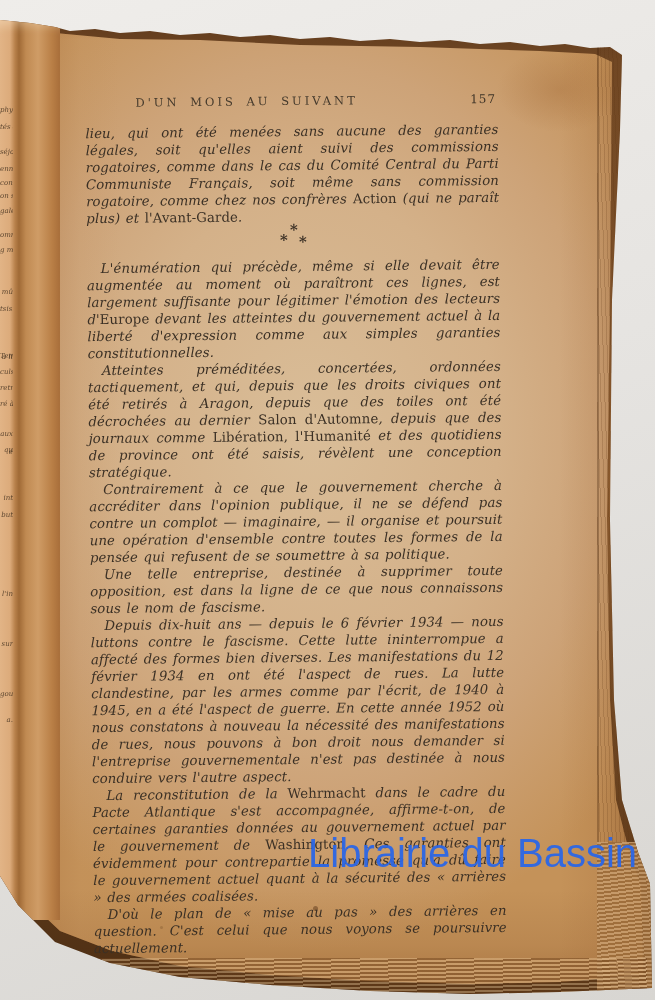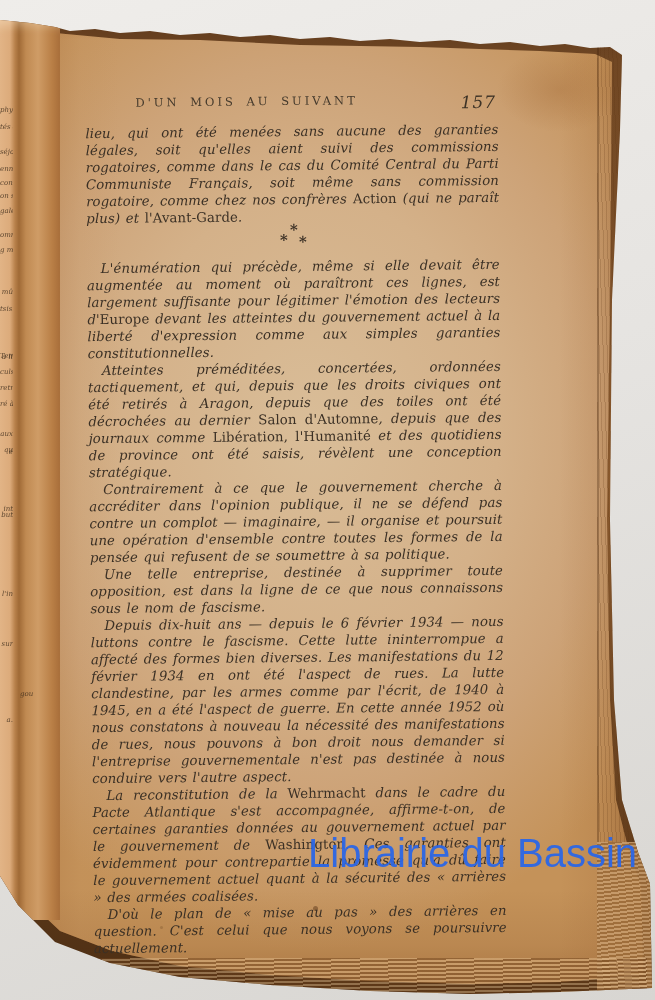--- a/index.html
+++ b/index.html
@@ -69,21 +69,21 @@
   .page-content{
     position:absolute;left:85px;top:94px;width:413px;
     transform:rotate(-0.6deg);transform-origin:50% 0;
     color:#3b3025;
   }
   .page-head{position:relative;height:16px;font-style:normal;}
   .running-title{
     display:block;text-align:center;font-size:11.5px;letter-spacing:3px;word-spacing:4px;
     color:#453a2c;padding-right:90px;
   }
-  .page-number{position:absolute;right:2px;top:0;font-size:17px;letter-spacing:1px;color:#3e3326;font-style:italic;}
+  .page-number{position:absolute;right:2px;top:0;font-size:12px;letter-spacing:1px;color:#3e3326;}
   .page-body{margin-top:13px;font-style:italic;font-size:13.3px;line-height:17px;
     text-align:justify;letter-spacing:.1px;word-spacing:1.2px;}
   .para{margin:0;text-indent:14px;}
   .para.noindent{text-indent:0;}
   .roman{font-style:normal;}
   .asterism{position:relative;height:33px;}
   .ast{position:absolute;font-style:normal;font-size:15px;font-weight:bold;color:#3b3025;}
   .ast0{left:calc(50% - 3px);top:-3px;}
   .ast1{left:calc(50% - 13px);top:7px;}
   .ast2{left:calc(50% + 6px);top:9px;}
@@ -115,25 +115,25 @@
         <span class="frag" style="top: 288px;">mû</span>
         <span class="frag" style="top: 305px;">tsis.</span>
         <span class="frag" style="top: 353px;">à li</span>
         <span class="frag" style="top: 352px;">Tem</span>
         <span class="frag" style="top: 368px; text-align: center;">culs</span>
         <span class="frag" style="top: 384px;">retre</span>
         <span class="frag" style="top: 400px;">ré à</span>
         <span class="frag" style="top: 430px;">aux</span>
         <span class="frag" style="top: 448px;">é</span>
         <span class="frag" style="top: 446px; text-align: right;">qu</span>
-        <span class="frag" style="top: 505px;">int</span>
+        <span class="frag" style="top: 494px;">int</span>
         <span class="frag" style="top: 511px;">but</span>
         <span class="frag" style="top: 590px;">l'in</span>
         <span class="frag" style="top: 640px; text-align: right;">sur</span>
-        <span class="frag" style="top: 690px; padding-left: 20px;">gou</span>
+        <span class="frag" style="top: 690px;">gou</span>
         <span class="frag" style="top: 716px;">a.</span>
       </div>
     <div class="fore-edge"></div>
     <div class="page-stack-br"></div>
     <div class="bottom-stack"></div>
     <div class="speck" style="left:313px;top:906px;width:5px;height:5px;"></div>
     <div class="speck" style="left:160px;top:926px;width:3px;height:3px;opacity:.5;"></div>
     <div class="speck" style="left:445px;top:300px;width:3px;height:3px;opacity:.35;"></div>
 
     <div class="page-content">

